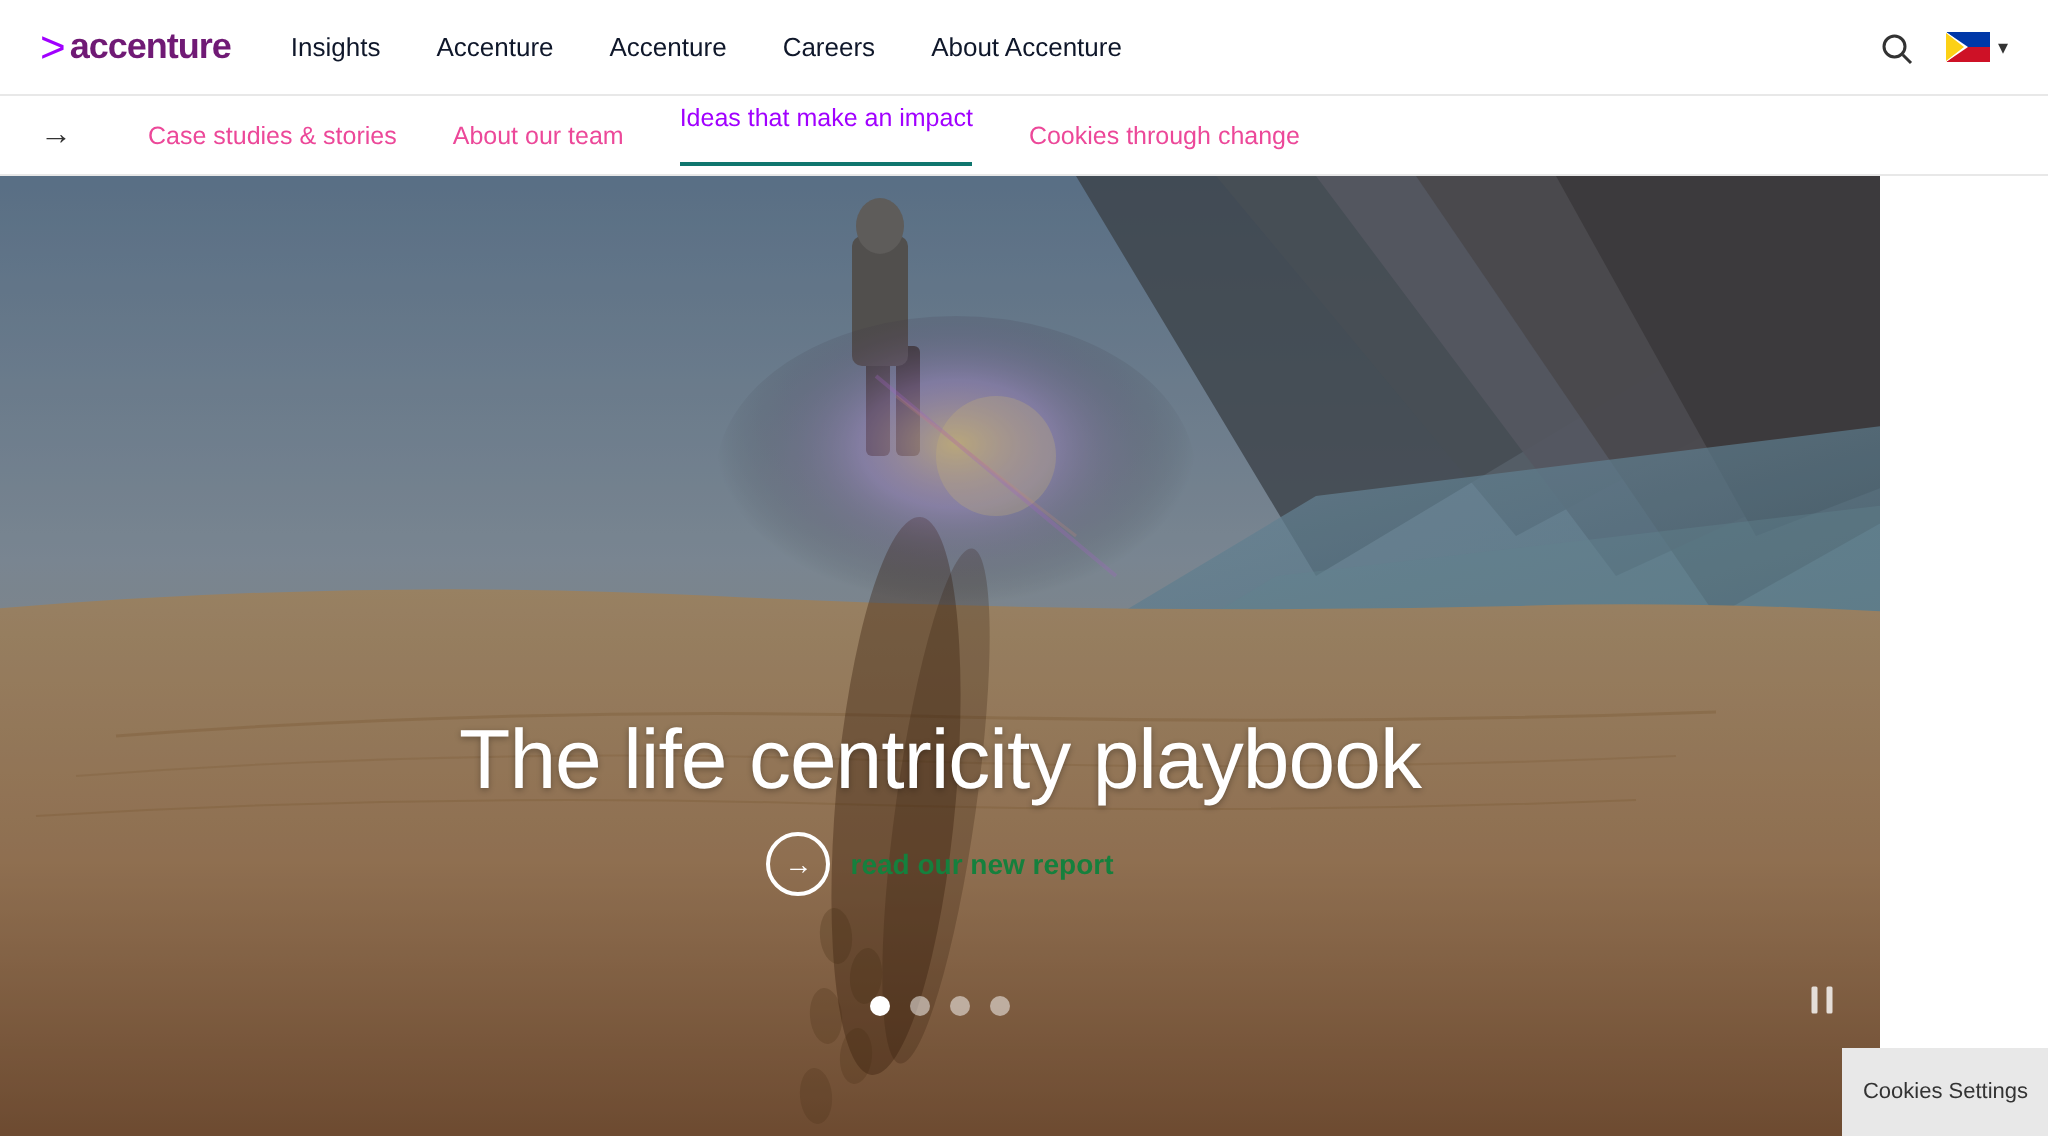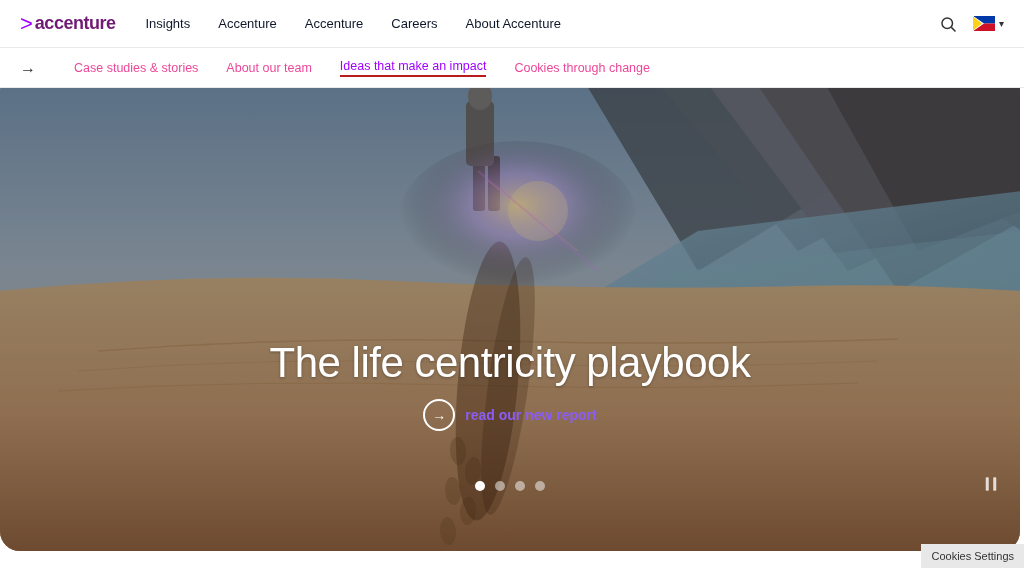--- a/index.html
+++ b/index.html
@@ -89,34 +89,33 @@
       margin-right: 10px;
     }
     .subnav-link {
       font-size: 12.5px;
       color: #ec4899;
       cursor: pointer;
       text-decoration: none;
       white-space: nowrap;
     }
     .subnav-link.active {
-      border-bottom: 2px solid #b91c1c;
-      padding-bottom: 2px;
+      border-bottom: 2px solid #0f766e;
+      padding-bottom: 15px;
       color: #a100ff;
     }
 
     
     .hero {
       position: absolute;
-      top: 71px;
+      top: 88px;
       left: 0;
-      width: 1020px;
+      width: 940px;
       height: 480px;
       overflow: hidden;
-      border-radius: 20px;
     }
 
     
     .hero-bg {
       position: absolute;
       top: 0; left: 0;
       width: 100%; height: 100%;
       background:
         radial-gradient(ellipse at 60% 0%, rgba(180,220,255,0.4) 0%, transparent 50%),
         radial-gradient(ellipse at 80% 20%, rgba(150,100,200,0.3) 0%, transparent 40%),
@@ -173,21 +172,21 @@
       align-items: center;
       justify-content: center;
     }
 
     .cta-arrow {
       color: #fff;
       font-size: 14px;
     }
 
     .cta-text {
-      color: #8b5cf6;
+      color: #15803d;
       font-size: 14px;
       font-weight: 600;
       text-transform: lowercase;
     }
 
     
     .carousel-dots {
       position: absolute;
       bottom: 60px;
       left: 50%;
@@ -221,21 +220,21 @@
     }
 
     
     .cookies-btn {
       position: absolute;
       bottom: 0;
       right: 0;
       background: #e8e8e8;
       color: #333;
       font-size: 11px;
-      padding: 6px 10px;
+      padding: 16px 10px;
       cursor: pointer;
       z-index: 200;
     }
 
     
     .flag-ph {
       width: 22px;
       height: 15px;
       display: inline-block;
     }

